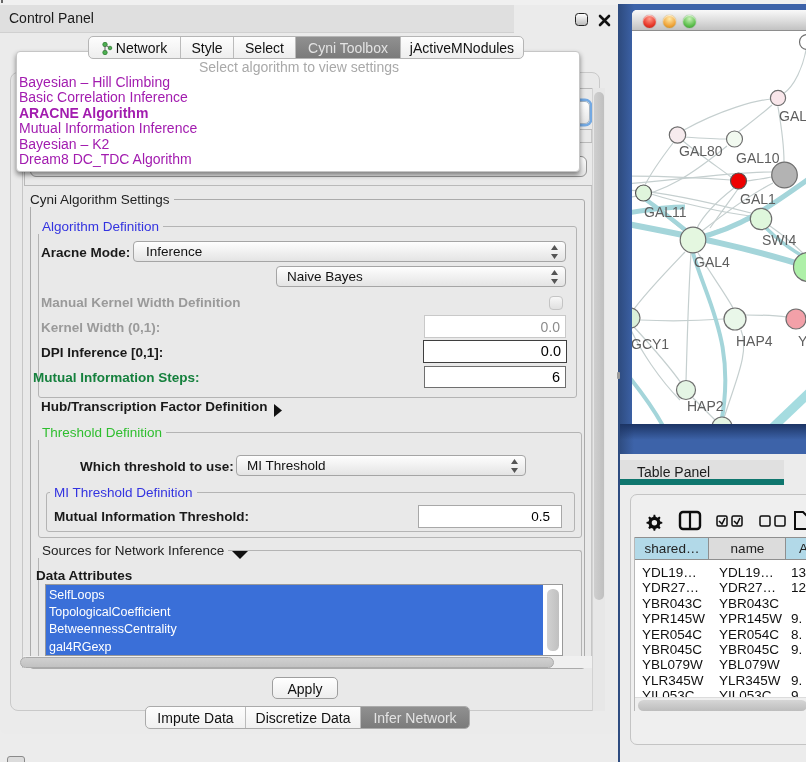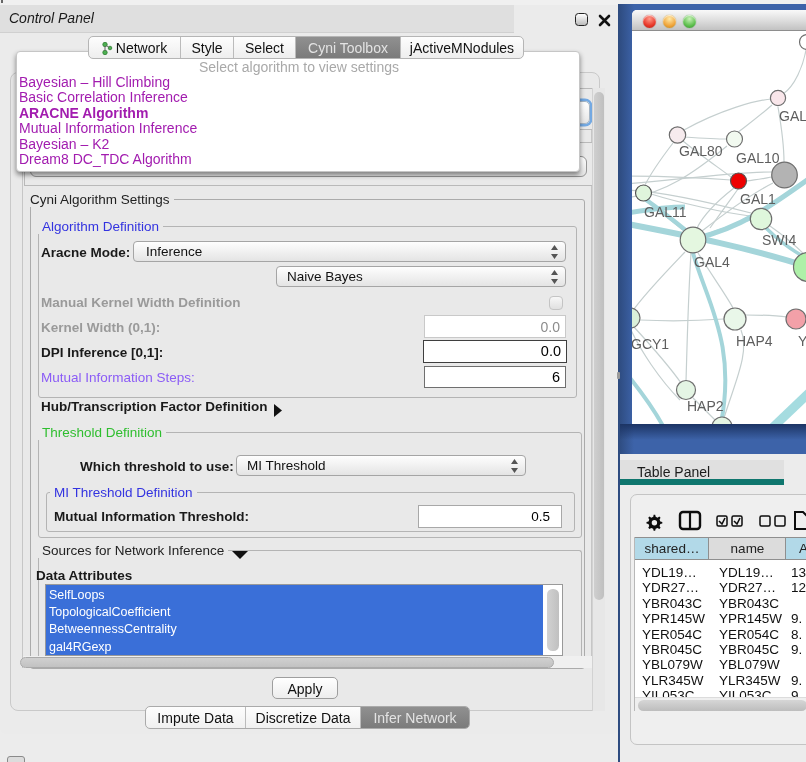--- a/index.html
+++ b/index.html
@@ -179,21 +179,21 @@
     </div>
 
     <div class="abs" style="left:0;top:160px;width:172px;height:14px;background:#efefef;border-top:1px solid #dcdcdc;">
       <div class="abs" style="left:3px;top:1.5px;width:169px;height:11px;border-radius:5.5px;background:linear-gradient(#d6d6d6,#bdbdbd);"></div>
     </div>
   </div>
 </div>
 
 <div class="abs" style="left:0;top:5px;width:618px;height:729px;background:#ebebeb;border-radius:0 0 6px 6px;">
 
-  <div class="abs" style="left:0;top:0;width:514px;height:28px;background:#dfdfdf;border-bottom:1px solid #d0d0d0;font-style:italic;">
+  <div class="abs" style="left:0;top:0;width:514px;height:28px;background:#dfdfdf;border-bottom:1px solid #d0d0d0;">
     <div class="abs" style="left:9px;top:5px;font-size:14px;color:#1a1a1a;">Control Panel</div>
     <div class="abs" style="left:575px;top:8px;width:13px;height:13px;border:1.6px solid #222;border-radius:3.5px;background:linear-gradient(#fff,#bbb);"></div>
     <svg class="abs" style="left:598px;top:9px;" width="13" height="13" viewBox="0 0 13 13">
           <path d="M2,2 L11,11 M11,2 L2,11" stroke="#111" stroke-width="2.6" stroke-linecap="round"></path>
         </svg>
   </div>
 
   <div class="abs" style="left:10px;top:67px;width:590px;height:639px;background:#e9e9e9;border:1.5px solid #c9c9c9;border-radius:8px;"></div>
 
   <div class="abs" style="left:88px;top:31px;width:436px;height:23px;border:1px solid #b5b5b5;border-radius:5px;background:linear-gradient(#fdfdfd,#eee);overflow:hidden;display:flex;z-index:10;">
@@ -247,21 +247,21 @@
   <div class="abs" style="left:41px;top:315px;font-size:13.5px;font-weight:bold;color:#9a9a9a;text-align:right;">Kernel Width (0,1):</div>
   <div class="abs" style="left:424px;top:310px;width:142px;height:23px;border:1px solid #c9c9c9;background:#fff;">
     <div class="abs" style="right:5px;top:3px;font-size:14px;color:#8c8c8c;">0.0</div>
   </div>
 
   <div class="abs" style="left:41px;top:340px;font-size:13.5px;font-weight:bold;color:#1a1a1a;">DPI Inference [0,1]:</div>
   <div class="abs" style="left:423px;top:335px;width:144px;height:23px;border:1.7px solid #3f3f3f;background:#fff;">
     <div class="abs" style="right:5px;top:2px;font-size:14.5px;color:#000;">0.0</div>
   </div>
 
-  <div class="abs" style="left:41px;top:365px;font-size:13.5px;font-weight:normal;color:#8b5cf6;">Mutual Information Steps:</div>
+  <div class="abs" style="left:33px;top:365px;font-size:13.5px;font-weight:bold;color:#15803d;">Mutual Information Steps:</div>
   <div class="abs" style="left:424px;top:361px;width:142px;height:22px;border:1.2px solid #6f6f6f;background:#fff;">
     <div class="abs" style="right:5px;top:2px;font-size:14.5px;color:#000;">6</div>
   </div>
 
   <div class="abs" style="left:41px;top:394px;font-size:13.5px;font-weight:bold;color:#1a1a1a;">Hub/Transcription Factor Definition</div>
   <svg class="abs" style="left:273px;top:399px;" width="10" height="13">
         <path d="M1,0 L9,6.5 L1,13 Z" fill="#111"></path>
       </svg>
 
   <div class="abs" style="left:38px;top:427px;width:544px;height:106px;border:1px solid #b4b4b4;border-radius:3px;"></div>

